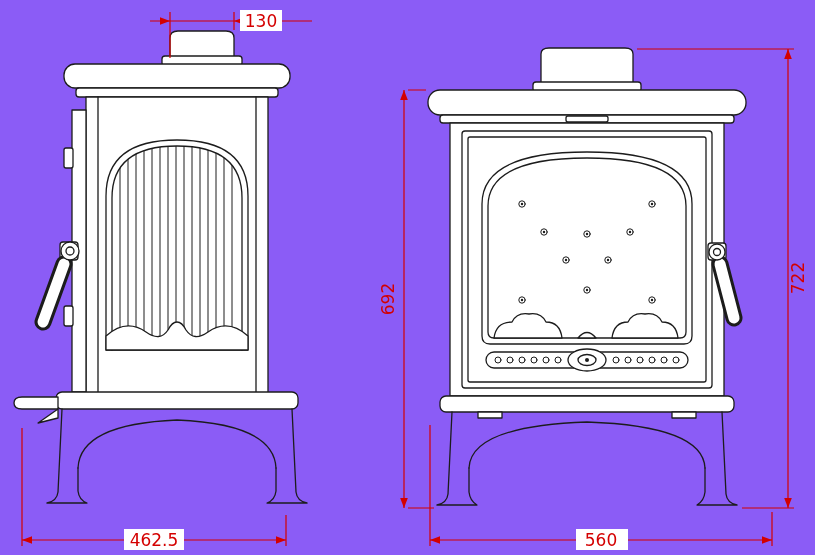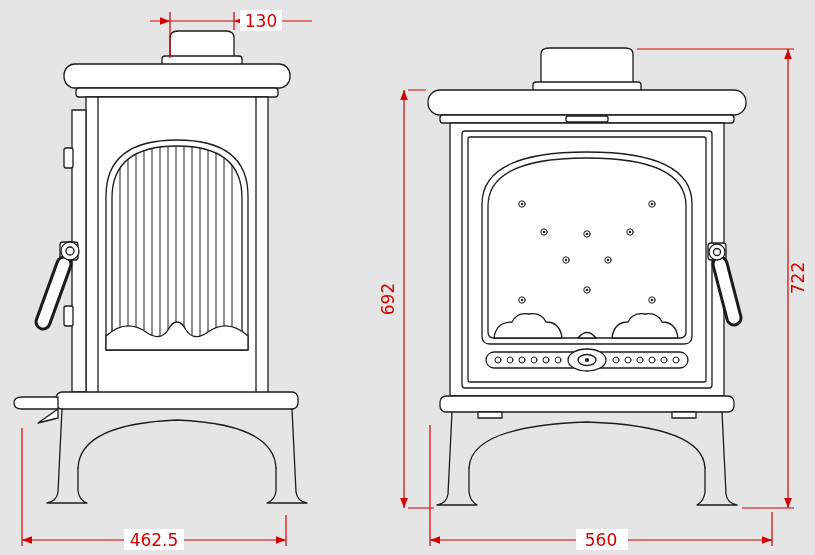--- a/index.html
+++ b/index.html
@@ -1,16 +1,16 @@
 <!DOCTYPE html>
 <html><head>
 <meta charset="utf-8">
 <style>
   html,body{margin:0;padding:0;background:#ffffff;}
-  .stage{position:relative;width:815px;height:555px;background:#e5e5e5;overflow:hidden;
+  .stage{position:relative;width:815px;height:555px;background:#8b5cf6;overflow:hidden;
          font-family:"DejaVu Sans", sans-serif;}
   svg{display:block;}
   .blk{stroke:#1c1c1c;fill:none;stroke-width:1.3;stroke-linecap:round;stroke-linejoin:round;}
   .thin{stroke:#1c1c1c;fill:none;stroke-width:1;stroke-linecap:round;}
   .blkf{stroke:#1c1c1c;fill:#ffffff;stroke-width:1.3;stroke-linejoin:round;}
   .dotf{fill:#1c1c1c;stroke:none;}
   .red{stroke:#d40000;fill:none;stroke-width:1.2;}
   .redf{fill:#d40000;stroke:none;}
   .white{fill:#ffffff;stroke:none;}
   .dimtext{fill:#d40000;font-family:"DejaVu Sans",sans-serif;font-size:17px;}

